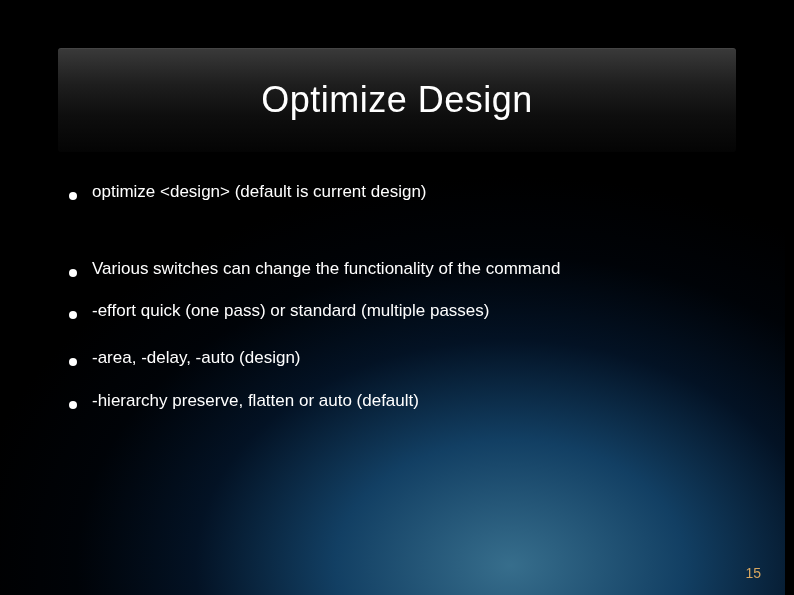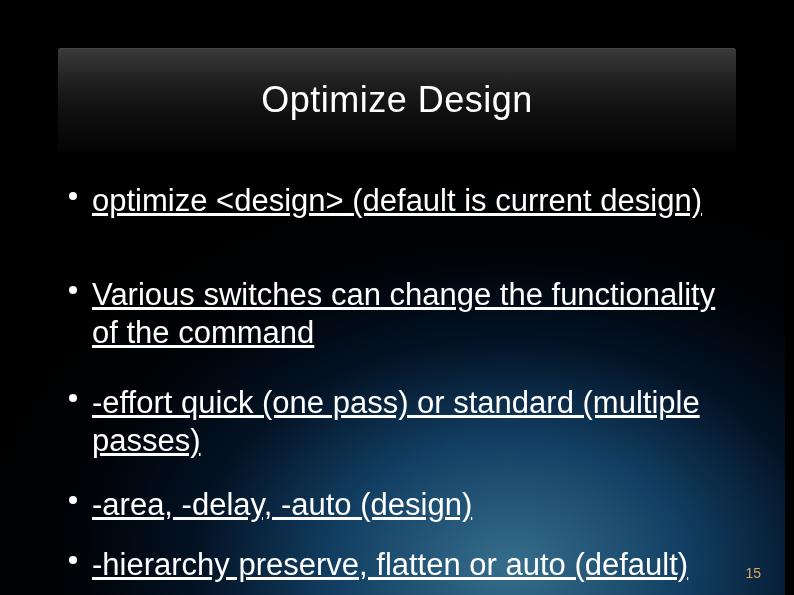--- a/index.html
+++ b/index.html
@@ -49,31 +49,30 @@
   }
   .content {
     position: absolute;
     left: 58px;
     top: 182px;
     width: 680px;
   }
   ul.bullets {
     list-style: none;
     color: #ffffff;
-    font-size: 31px;
+    font-size: 17px;
     line-height: 1.22;
-    text-decoration: underline;
   }
   ul.bullets li {
     position: relative;
     padding-left: 34px;
     margin-bottom: 30px;
   }
   ul.bullets li:nth-child(1) { margin-bottom: 56px; }
-  ul.bullets li:nth-child(2) { margin-bottom: 33px; }
+  ul.bullets li:nth-child(2) { margin-bottom: 22px; }
   ul.bullets li:nth-child(3) { margin-bottom: 26px; }
   ul.bullets li:nth-child(4) { margin-bottom: 22px; }
   ul.bullets li:nth-child(5) { margin-bottom: 0; }
   ul.bullets li::before {
     content: "";
     position: absolute;
     left: 11px;
     top: 10px;
     width: 8px;
     height: 8px;

